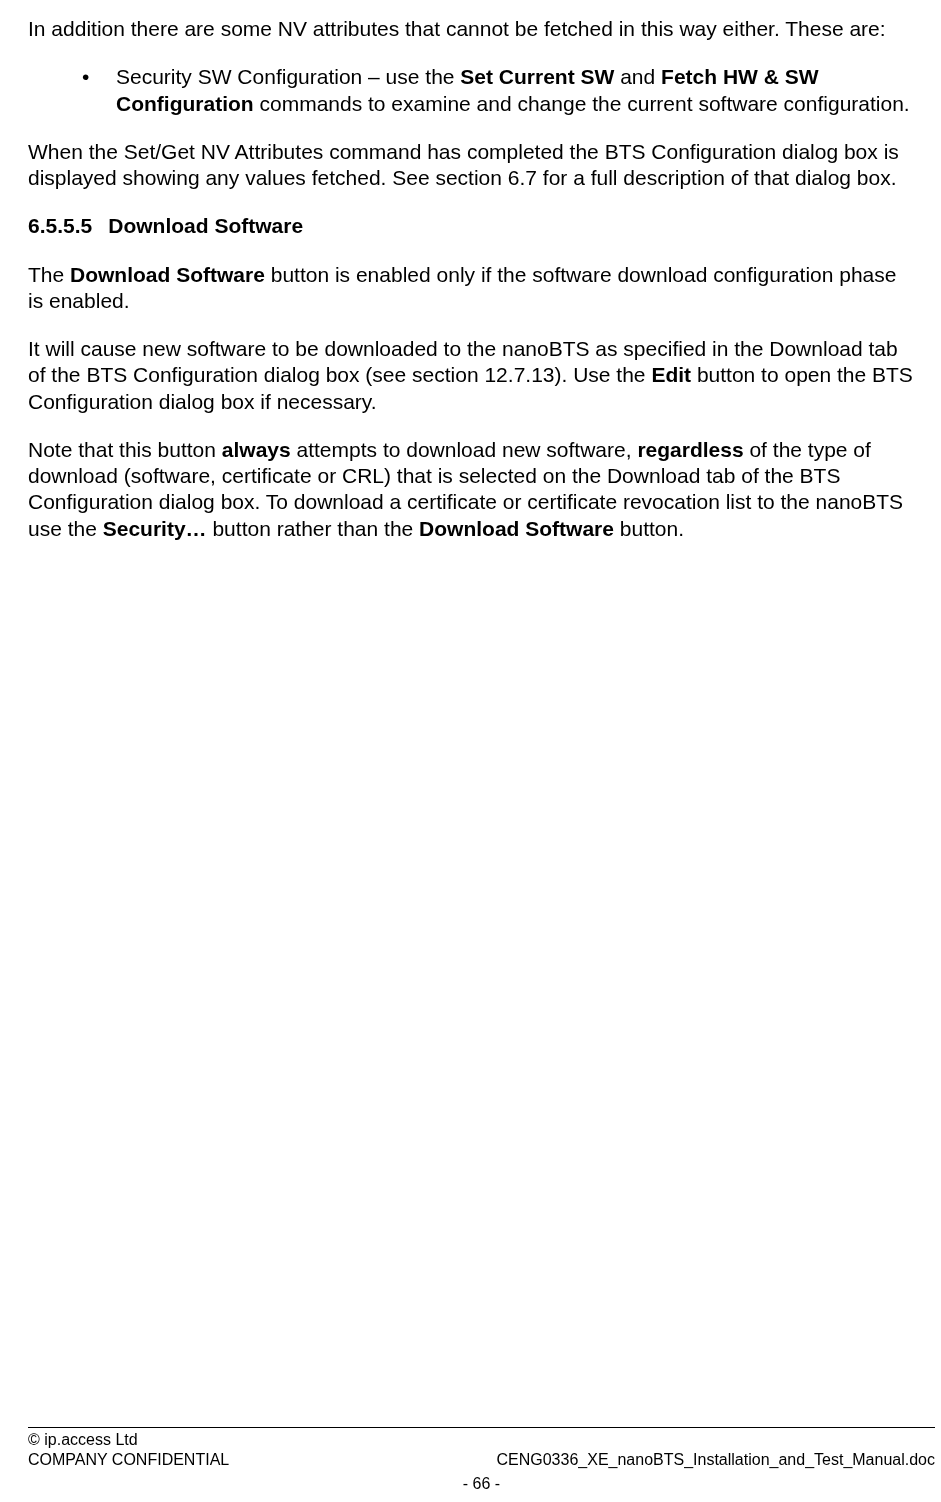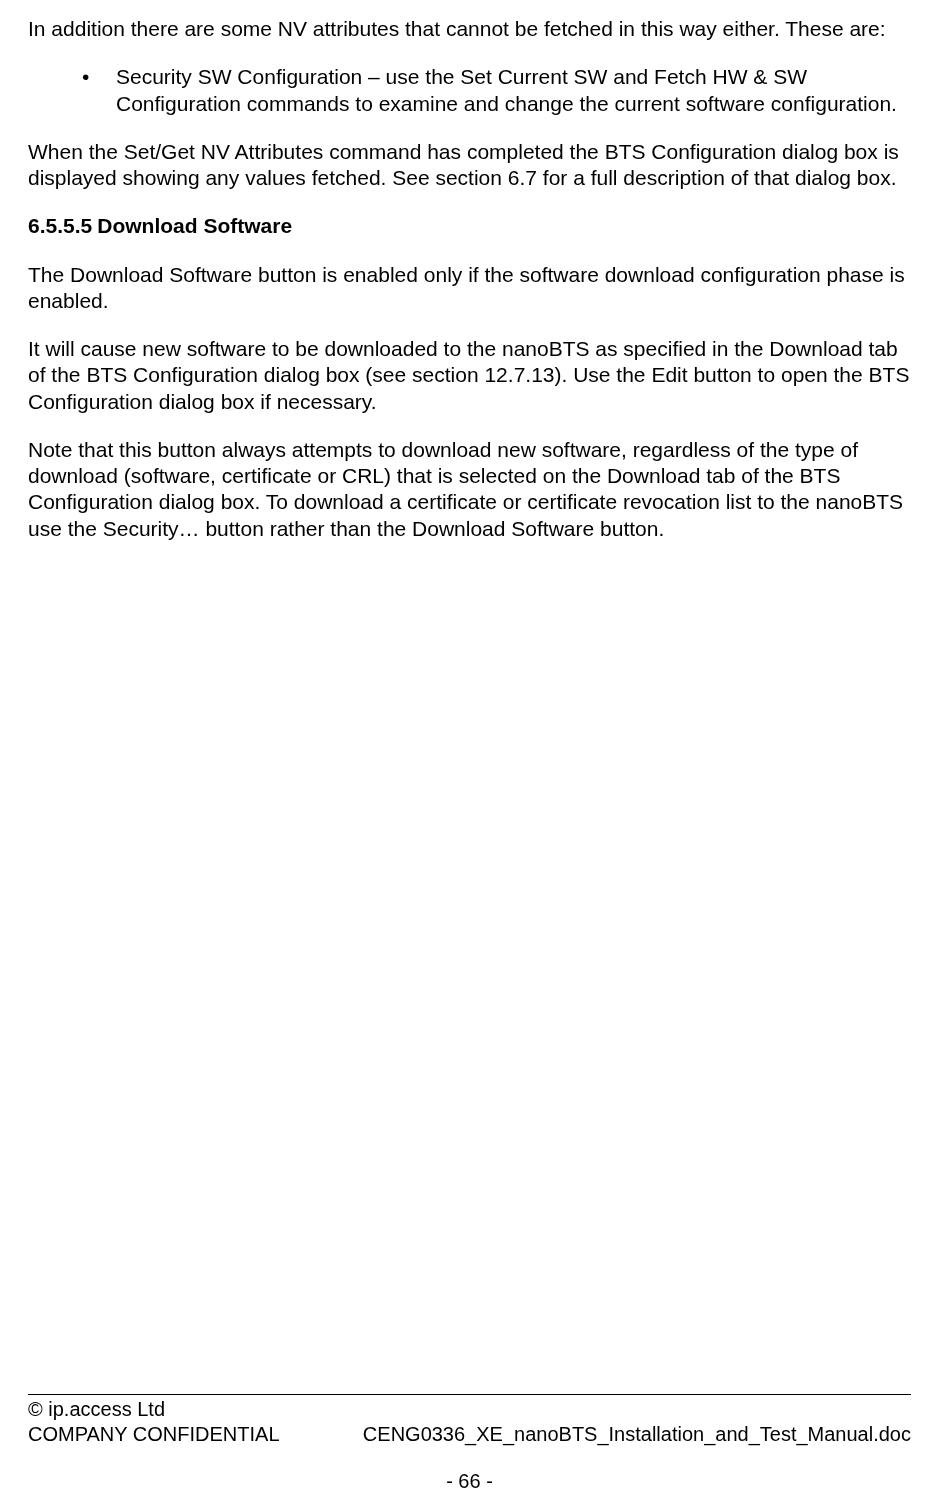--- a/index.html
+++ b/index.html
@@ -38,48 +38,48 @@
     left: 0;
     top: 0;
     font-size: 21px;
   }
   .heading {
     font-weight: bold;
     margin: 0 0 22px 0;
   }
   .heading .num {
     display: inline-block;
-    margin-right: 5px;
+    margin-right: 16px;
   }
-  .b { font-weight: normal; }
+  .b { font-weight: bold; }
   .footer {
     position: absolute;
     left: 28px;
-    right: 30px;
+    right: 6px;
     bottom: 24px;
-    font-size: 20px;
+    font-size: 16px;
   }
   .footer-line {
     border-top: 1px solid #000;
     margin-bottom: 2px;
   }
   .footer-top-row {
     display: flex;
     justify-content: space-between;
     align-items: flex-start;
   }
   .footer-left {
     text-align: left;
   }
   .footer-right {
     text-align: right;
   }
   .footer-pagenum {
     text-align: center;
-    margin-top: 22px;
+    margin-top: 4px;
   }
 </style>
 </head>
 <body>
 
 <div class="page">
 
   <p class="para">In addition there are some NV attributes that cannot be fetched in this way either. These are:</p>
 
   <ul class="bullets">

